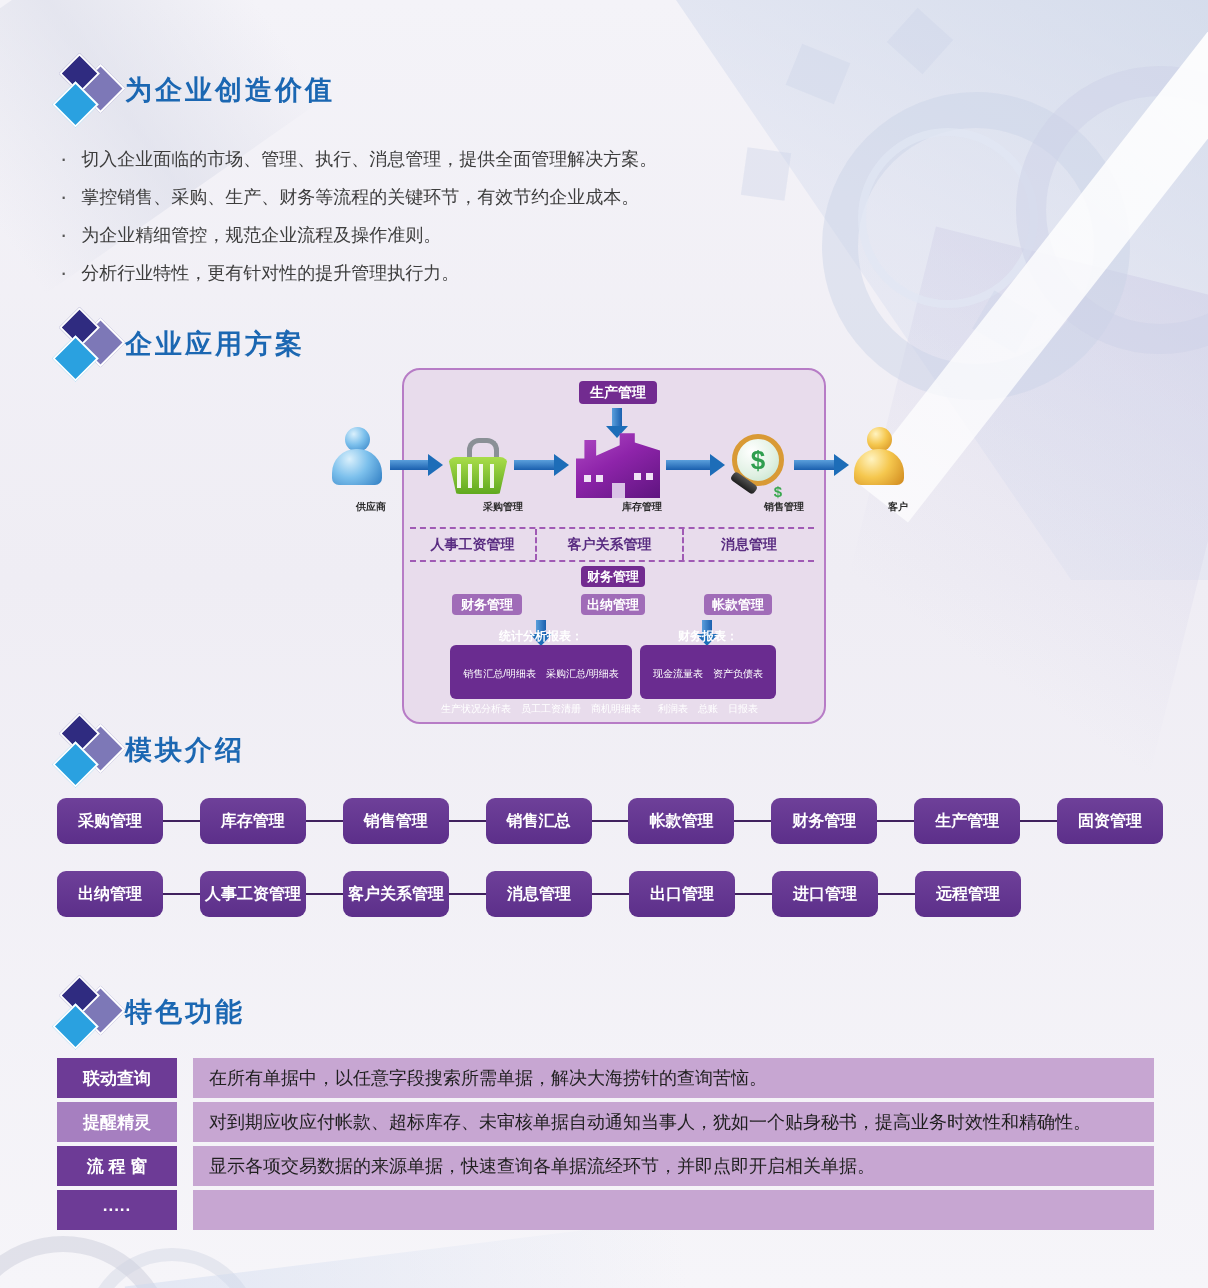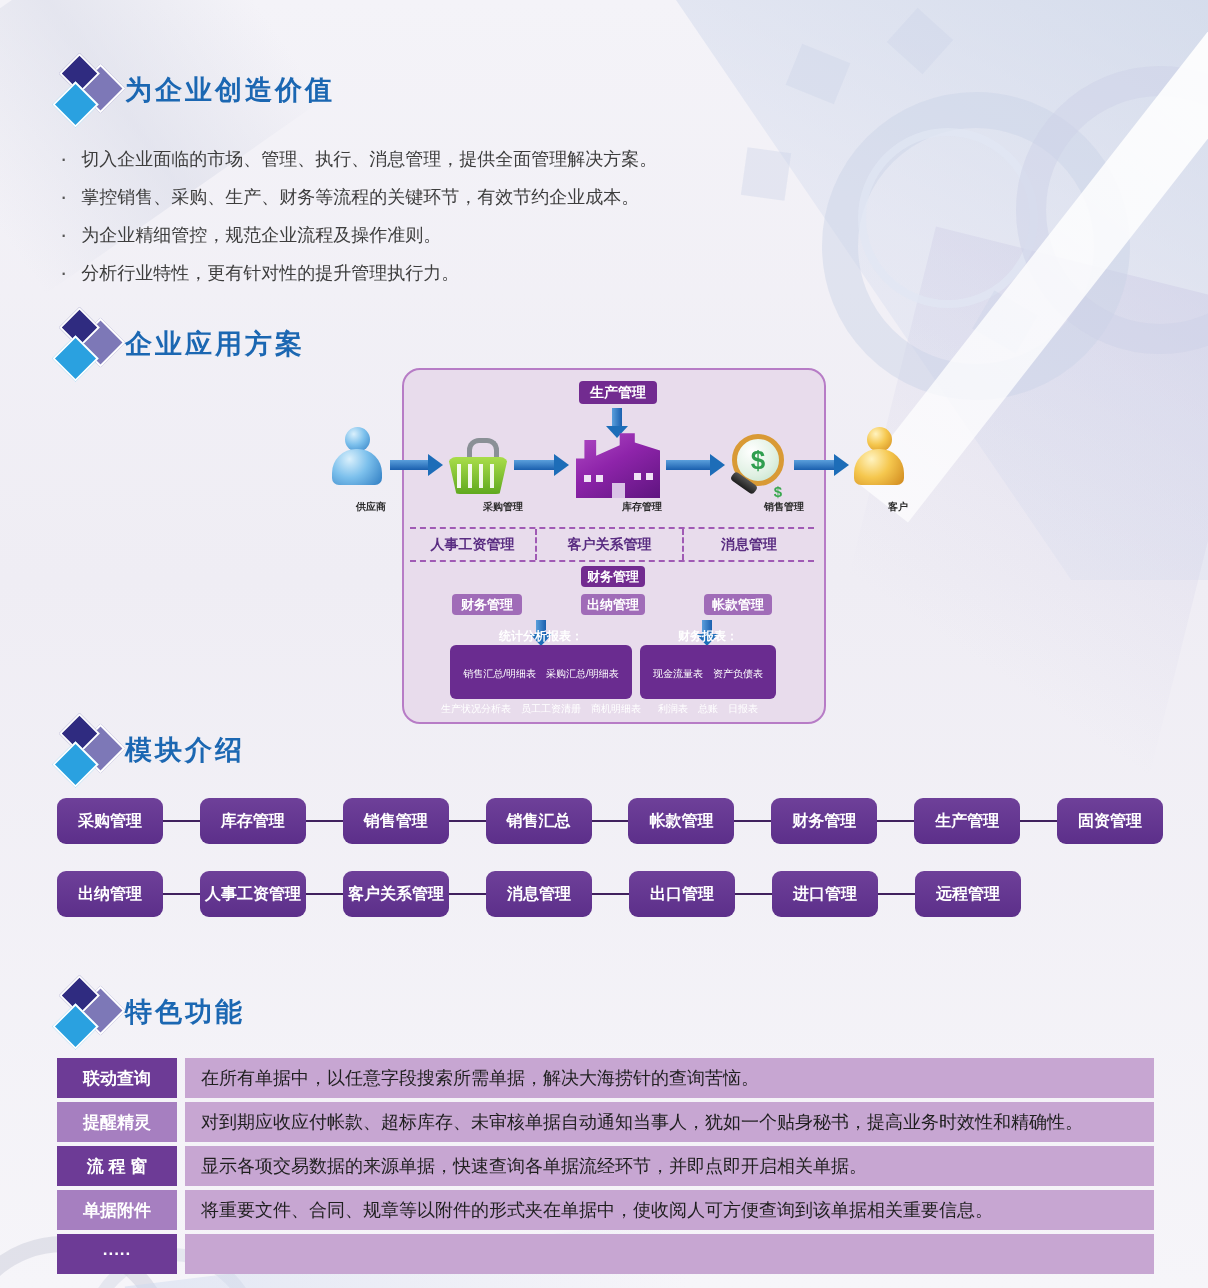--- a/index.html
+++ b/index.html
@@ -93,21 +93,21 @@
   .mag-handle{position:absolute;left:0;bottom:8px;width:28px;height:10px;border-radius:4px;
     background:linear-gradient(#555,#1d1d1d);transform:rotate(35deg);}
   .mag::after{content:"$";position:absolute;right:6px;bottom:-4px;color:#3aa84f;font-weight:bold;font-size:15px;}
   
   .mod-row{position:absolute;z-index:2;height:46px;display:flex;align-items:center;}
   .mod-btn{flex:0 0 106px;height:46px;background:linear-gradient(#6e4099,#5c2f8a);border-radius:9px;
     color:#fff;font-size:16px;font-weight:bold;display:flex;align-items:center;justify-content:center;white-space:nowrap;}
   .mod-link{flex:1;height:2px;background:#40215e;}
   
   .feat-table{position:absolute;left:57px;top:1058px;width:1097px;z-index:2;display:flex;flex-direction:column;gap:4px;}
-  .feat-row{display:flex;gap:8px;height:40px;}
+  .feat-row{display:flex;gap:16px;height:40px;}
   .feat-label{flex:0 0 120px;color:#fff;font-size:17px;font-weight:bold;
     display:flex;align-items:center;justify-content:center;}
   .feat-label.dark{background:#6d3b96;}
   .feat-label.light{background:#a67fc0;}
   .feat-desc{flex:1;background:#c7a6d2;color:#1f1f1f;font-size:18px;
     display:flex;align-items:center;padding-left:16px;}
 </style>
 </head>
 <body>
 
@@ -280,22 +280,18 @@
     </div>
     <div class="feat-row">
       <div class="feat-label light">提醒精灵</div>
       <div class="feat-desc">对到期应收应付帐款、超标库存、未审核单据自动通知当事人，犹如一个贴身秘书，提高业务时效性和精确性。</div>
     </div>
     <div class="feat-row">
       <div class="feat-label dark">流 程 窗</div>
       <div class="feat-desc">显示各项交易数据的来源单据，快速查询各单据流经环节，并即点即开启相关单据。</div>
     </div>
     <div class="feat-row">
-      <div class="feat-label light">单据附件</div>
-      <div class="feat-desc">将重要文件、合同、规章等以附件的形式夹在单据中，使收阅人可方便查询到该单据相关重要信息。</div>
-    </div>
-    <div class="feat-row">
       <div class="feat-label dark">·····</div>
       <div class="feat-desc"></div>
     </div>
   </div>
 
 </div>
 
 </body></html>

